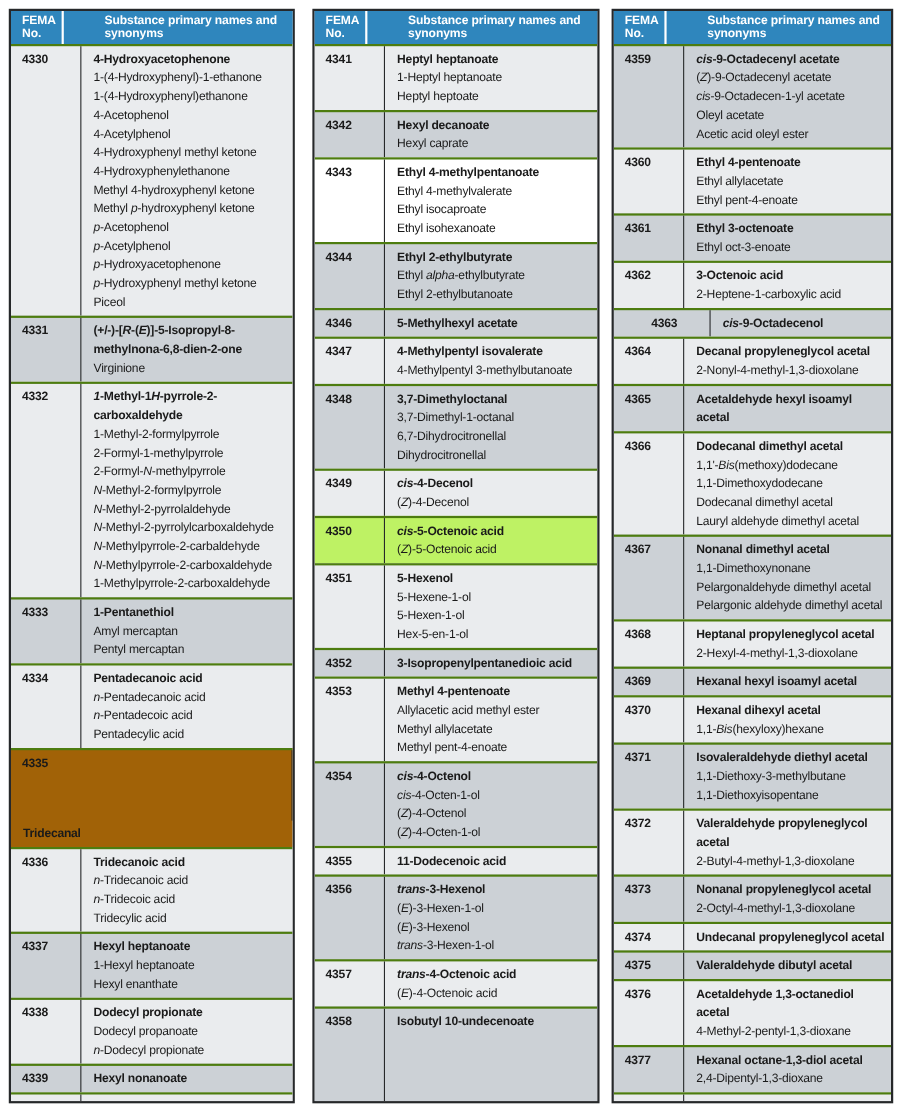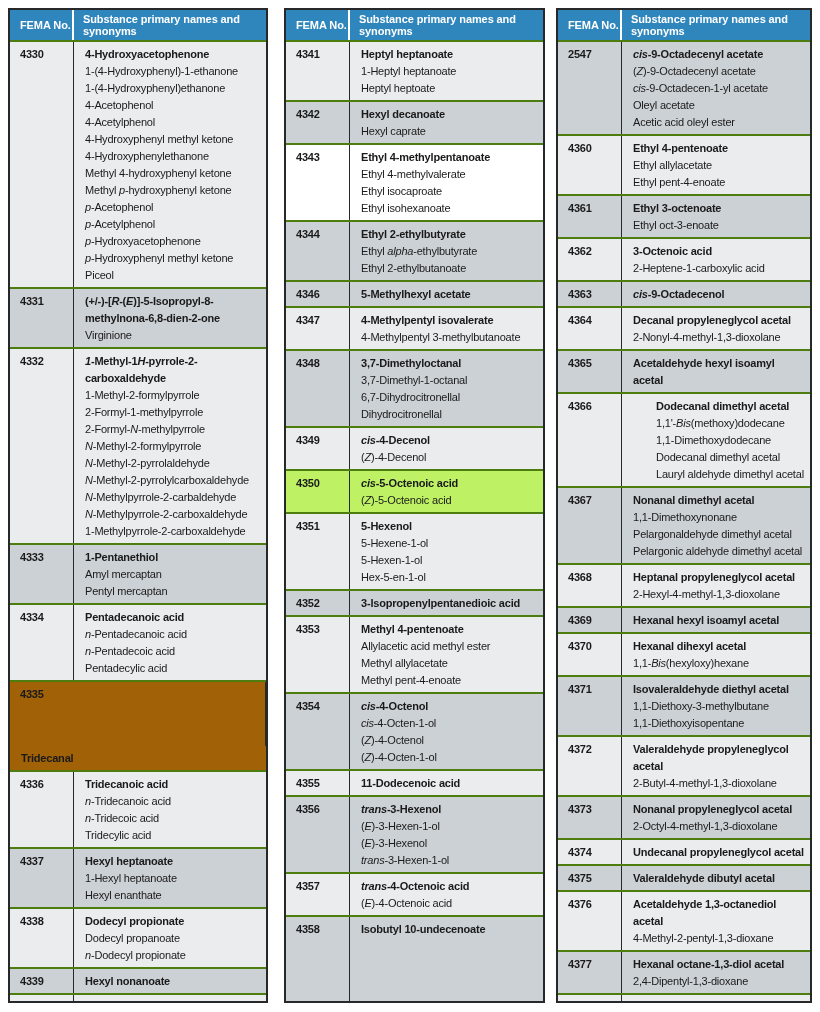--- a/index.html
+++ b/index.html
@@ -17,22 +17,22 @@
   }
   #table-0{left:8px;width:260px;}
   #table-1{left:284px;width:261px;}
   #table-2{left:556px;width:256px;}
 
   .thead{
     flex:0 0 30px;display:flex;align-items:stretch;
     color:#ffffff;font-weight:bold;font-size:11px;letter-spacing:-0.1px;
   }
   .th{display:flex;align-items:center;box-sizing:border-box;}
-  .th-no{width:64px;padding-left:10px;border-right:2px solid #ffffff;text-align:right;}
-  .th-sub{flex:1;padding-left:9px;}
+  .th-no{width:48px;padding-left:10px;border-right:2px solid #ffffff;}
+  .th-sub{flex:1;padding-left:9px;margin-left:28px;}
 
   .tbody{flex:1;display:flex;flex-direction:column;overflow:hidden;}
   .row{
     display:flex;align-items:stretch;
     border-top:2px solid #4d7c0f;
     font-size:11px;letter-spacing:-0.2px;color:#1a1a1a;
   }
   .row:last-child{flex:1;}
   .row.light{background:#eaecee;}
   .row.dark{background:#ccd1d6;}
@@ -299,21 +299,21 @@
       </div>
   </section>
 
   <section class="fema-table" id="table-2">
     <div class="thead" style="background: rgb(47, 134, 189); color: rgb(255, 255, 255);">
       <div class="th th-no">FEMA No.</div>
       <div class="th th-sub">Substance primary names and synonyms</div>
     </div>
     <div class="tbody">
         <div class="row dark" style="background: rgb(204, 209, 214);">
-          <div class="cell-no">2547</div>
+          <div class="cell-no">4359</div>
           <div class="cell-names">
             <div class="name primary"><i>cis</i>-9-Octadecenyl acetate</div>
             <div class="name">(<i>Z</i>)-9-Octadecenyl acetate</div>
             <div class="name"><i>cis</i>-9-Octadecen-1-yl acetate</div>
             <div class="name">Oleyl acetate</div>
             <div class="name">Acetic acid oleyl ester</div>
           </div>
         </div>
         <div class="row light" style="background: rgb(234, 236, 238);">
           <div class="cell-no">4360</div>
@@ -330,40 +330,40 @@
             <div class="name">Ethyl oct-3-enoate</div>
           </div>
         </div>
         <div class="row light" style="background: rgb(234, 236, 238);">
           <div class="cell-no">4362</div>
           <div class="cell-names">
             <div class="name primary">3-Octenoic acid</div>
             <div class="name">2-Heptene-1-carboxylic acid</div>
           </div>
         </div>
-        <div class="row dark" style="background: rgb(204, 209, 214);">
+        <div class="row dark" style="background: rgb(204, 209, 214); padding-left: 24px;">
           <div class="cell-no">4363</div>
           <div class="cell-names">
             <div class="name primary"><i>cis</i>-9-Octadecenol</div>
           </div>
         </div>
         <div class="row light" style="background: rgb(234, 236, 238);">
           <div class="cell-no">4364</div>
           <div class="cell-names">
             <div class="name primary">Decanal propyleneglycol acetal</div>
             <div class="name">2-Nonyl-4-methyl-1,3-dioxolane</div>
           </div>
         </div>
         <div class="row dark" style="background: rgb(204, 209, 214);">
           <div class="cell-no">4365</div>
           <div class="cell-names">
             <div class="name primary">Acetaldehyde hexyl isoamyl acetal</div>
           </div>
         </div>
-        <div class="row light" style="background: rgb(234, 236, 238); gap: 23px;">
+        <div class="row light" style="background: rgb(234, 236, 238);">
           <div class="cell-no">4366</div>
           <div class="cell-names">
             <div class="name primary">Dodecanal dimethyl acetal</div>
             <div class="name">1,1'-<i>Bis</i>(methoxy)dodecane</div>
             <div class="name">1,1-Dimethoxydodecane</div>
             <div class="name">Dodecanal dimethyl acetal</div>
             <div class="name">Lauryl aldehyde dimethyl acetal</div>
           </div>
         </div>
         <div class="row dark" style="background: rgb(204, 209, 214);">

